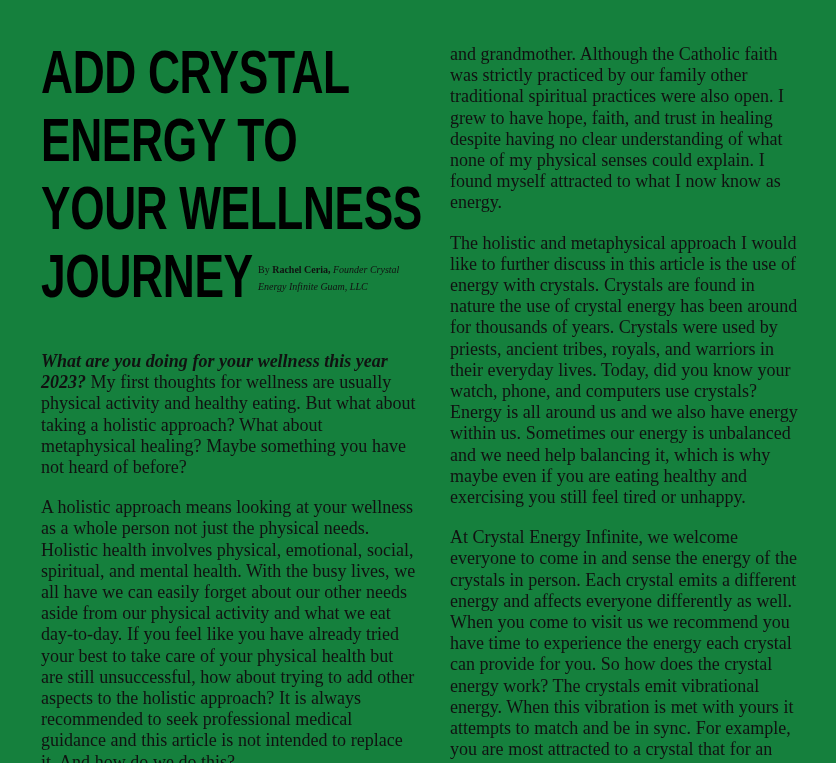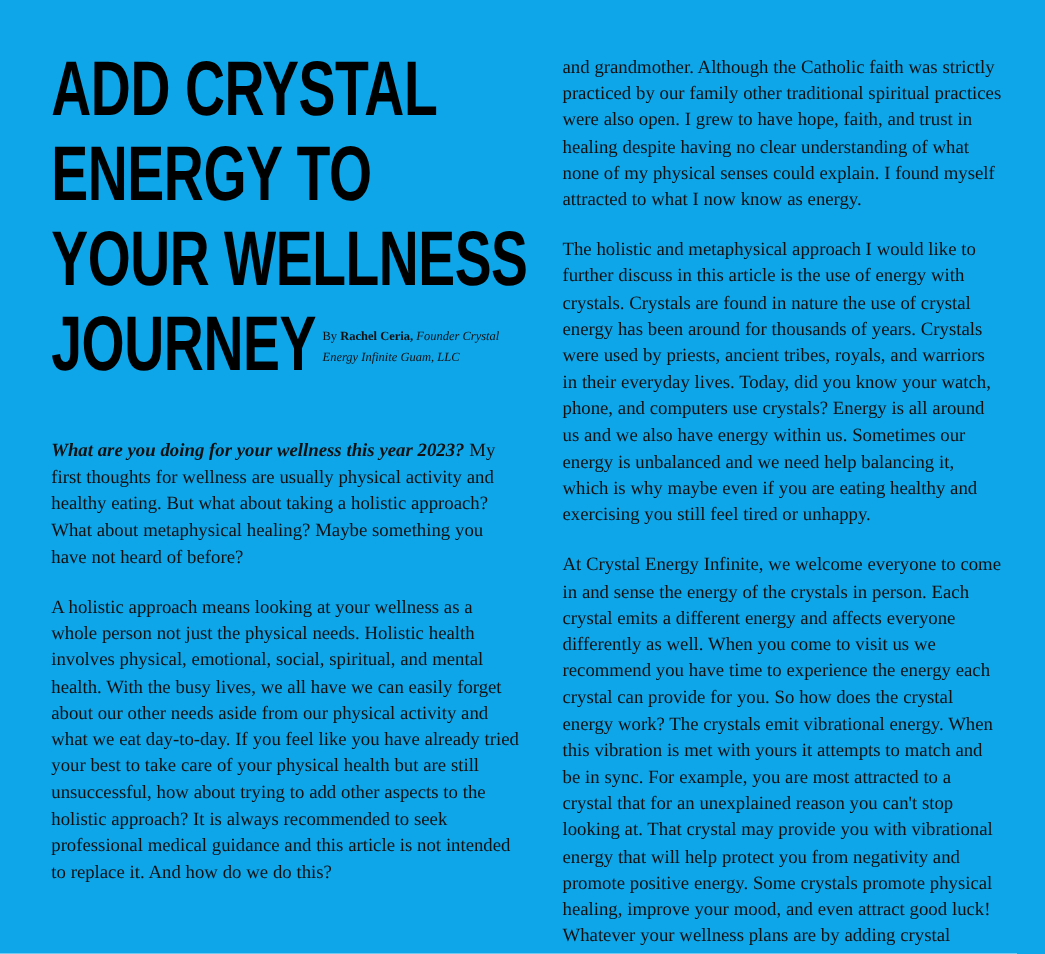--- a/index.html
+++ b/index.html
@@ -16,21 +16,21 @@
     font-family: "Liberation Serif", "DejaVu Serif", serif;
     color: #111111;
     -webkit-font-smoothing: antialiased;
   }
 
   .page {
     position: absolute;
     left: 0; top: 0;
     width: 836px;
     height: 763px;
-    background: #0ea5e9;
+    background: #15803d;
   }
 
   
   .col-left {
     position: absolute;
     left: 41px;
     top: 38px;
     width: 375px;
   }
 
@@ -82,21 +82,21 @@
     position: absolute;
     left: 450px;
     top: 44px;
     width: 352px;
   }
 
   
   p.para {
     margin: 0 0 19px 0;
     font-family: "Liberation Serif", "DejaVu Serif", serif;
-    font-size: 15px;
+    font-size: 18px;
     line-height: 21.2px;
     color: #111111;
     text-align: left;
     hyphens: none;
     word-spacing: 0.1px;
   }
   p.para:last-child { margin-bottom: 0; }
 
   p.para .lead {
     font-weight: 700;

